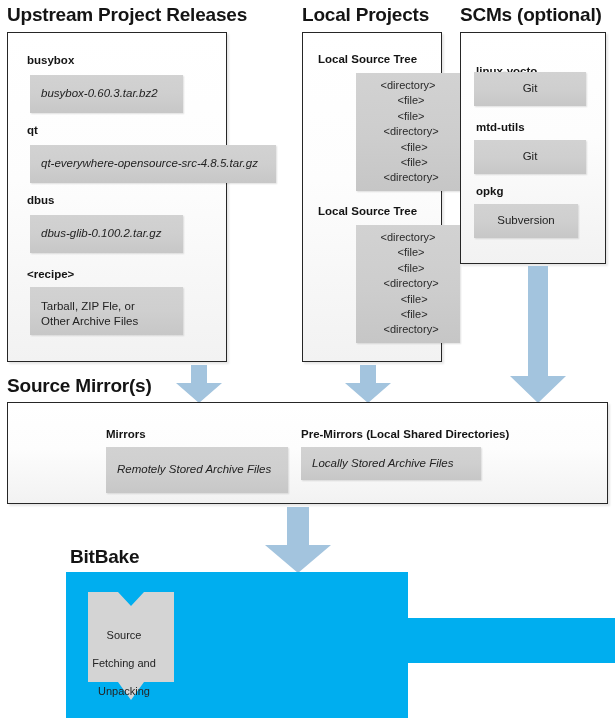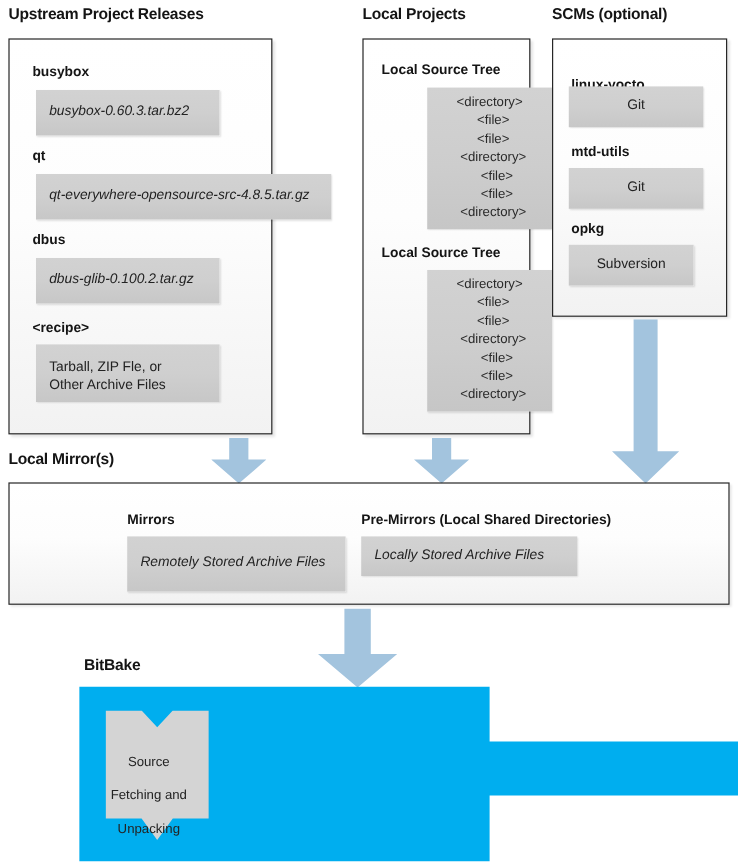--- a/index.html
+++ b/index.html
@@ -18,21 +18,21 @@
   .canvas {
     position: absolute;
     left: 0; top: 0;
     width: 615px;
     height: 718px;
   }
 
   
   .section-title {
     position: absolute;
-    font-size: 13px;
+    font-size: 19px;
     font-weight: bold;
     color: #141414;
     letter-spacing: -0.2px;
     white-space: nowrap;
   }
 
   
   .panel {
     position: absolute;
     background: linear-gradient(to bottom, #ffffff 0%, #fdfdfd 45%, #f2f2f2 100%);
@@ -189,21 +189,21 @@
       <polygon points="15,0 31,0 31,18 46,18 23,38 0,18 15,18" fill="#a3c4de"></polygon>
     </svg>
   </div>
 
   <div class="arrow" style="left:510px; top:266px;">
     <svg width="56" height="137" viewBox="0 0 56 137">
       <polygon points="18,0 38,0 38,110 56,110 28,137 0,110 18,110" fill="#a3c4de"></polygon>
     </svg>
   </div>
 
-  <div class="section-title" style="left:7px; top:375px;">Local Mirror(s)</div>
+  <div class="section-title" style="left:7px; top:375px;">Source Mirror(s)</div>
 
   <div class="panel" style="left:7px; top:402px; width:601px; height:102px;">
 
     <div class="item-label" style="left:98px; top:25px;">Mirrors</div>
     <div class="gbox pad-left" style="left:98px; top:44px; width:182px; height:46px;">Remotely Stored Archive Files</div>
 
     <div class="item-label" style="left:293px; top:25px;">Pre-Mirrors (Local Shared Directories)</div>
     <div class="gbox pad-left" style="left:293px; top:44px; width:180px; height:33px;">Locally Stored Archive Files</div>
   </div>
 

